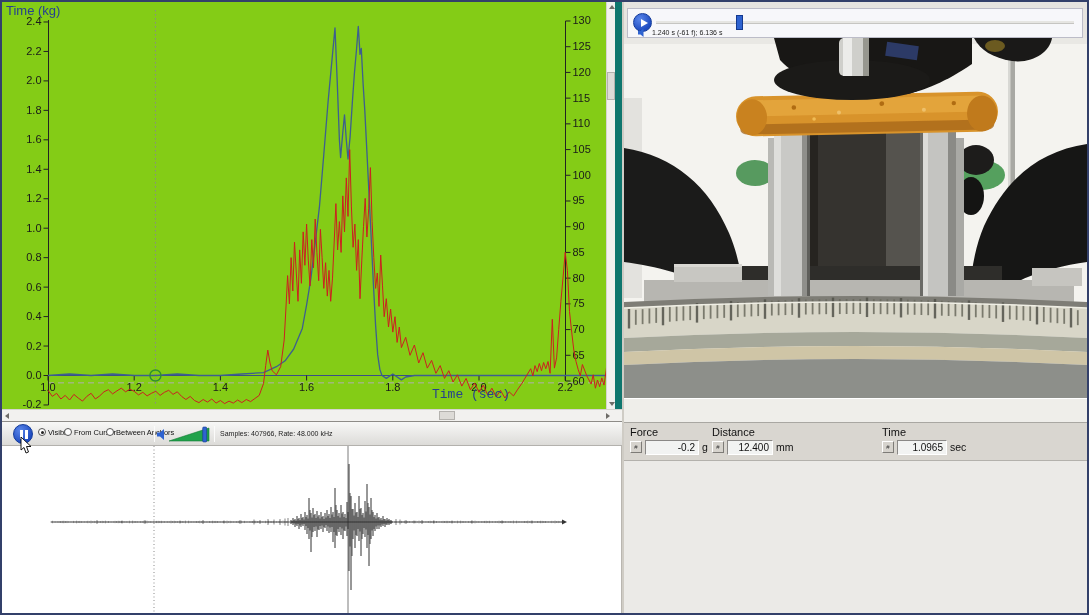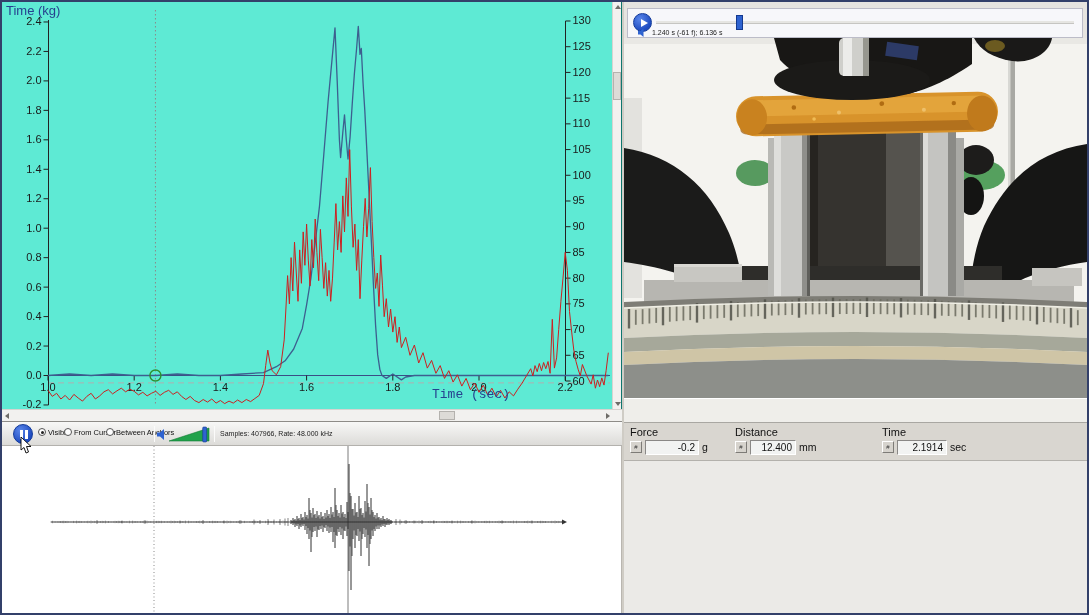--- a/index.html
+++ b/index.html
@@ -1,21 +1,21 @@
 <!DOCTYPE html>
 <html><head>
 <meta charset="utf-8">
 <style>
   html,body{margin:0;padding:0;background:#9a9894;}
   *{box-sizing:border-box;}
   #app{position:relative;width:1089px;height:615px;background:#33406a;font-family:"Liberation Sans",sans-serif;overflow:hidden;}
   #inner{position:absolute;left:2px;top:2px;width:1085px;height:611px;background:#cfccc5;}
 
   
-  #chart-panel{position:absolute;left:0;top:0;width:620px;height:419px;background:#5eead4;border-right:1px solid #0f766e;}
+  #chart-panel{position:absolute;left:0;top:0;width:620px;height:419px;background:#84cc16;border-right:7px solid #0f766e;}
   #chart-svg{position:absolute;left:0;top:0;}
   .chart-title{position:absolute;top:1px;font-size:13px;color:#26418f;white-space:nowrap;}
   .chart-title.left{left:4px;}
   .chart-title.right{right:13px;text-align:right;}
   .time-axis-label{position:absolute;left:430px;top:385px;font-size:13px;color:#26418f;font-family:Liberation Mono, monospace;}
 
   
   .vscroll{position:absolute;right:0;top:0;width:9px;height:407px;background:#f2f1ef;border-left:1px solid #d6d4d0;}
   .vscroll .thumb{position:absolute;left:0;top:70px;width:8px;height:28px;background:#dddbd7;border:1px solid #b4b2ae;}
   .hscroll{position:absolute;left:0;top:407px;width:620px;height:12px;background:#f2f1ef;border-top:1px solid #d6d4d0;}
@@ -739,33 +739,33 @@
     <div id="mid-strip"></div>
     <div id="readouts">
           <div class="ro-group" style="left: 6px;">
             <div class="ro-label">Force</div>
             <div class="ro-row">
               <div class="ro-btn">#</div>
               <div class="ro-field" style="width: 54px;">-0.2</div>
               <span class="ro-unit" style="left: 72px;">g</span>
             </div>
           </div>
-          <div class="ro-group" style="left: 111px;">
+          <div class="ro-group" style="left: 88px;">
             <div class="ro-label">Distance</div>
             <div class="ro-row">
               <div class="ro-btn">#</div>
               <div class="ro-field" style="width: 46px;">12.400</div>
               <span class="ro-unit" style="left: 64px;">mm</span>
             </div>
           </div>
           <div class="ro-group" style="left: 222px; margin-left: 36px;">
             <div class="ro-label">Time</div>
             <div class="ro-row">
               <div class="ro-btn">#</div>
-              <div class="ro-field" style="width: 50px;">2.1914</div>
+              <div class="ro-field" style="width: 50px;">1.0965</div>
               <span class="ro-unit" style="left: 68px;">sec</span>
             </div>
           </div>
         </div>
     <div id="below-readouts"></div>
   </div>
 
  </div>
 </div>
 

